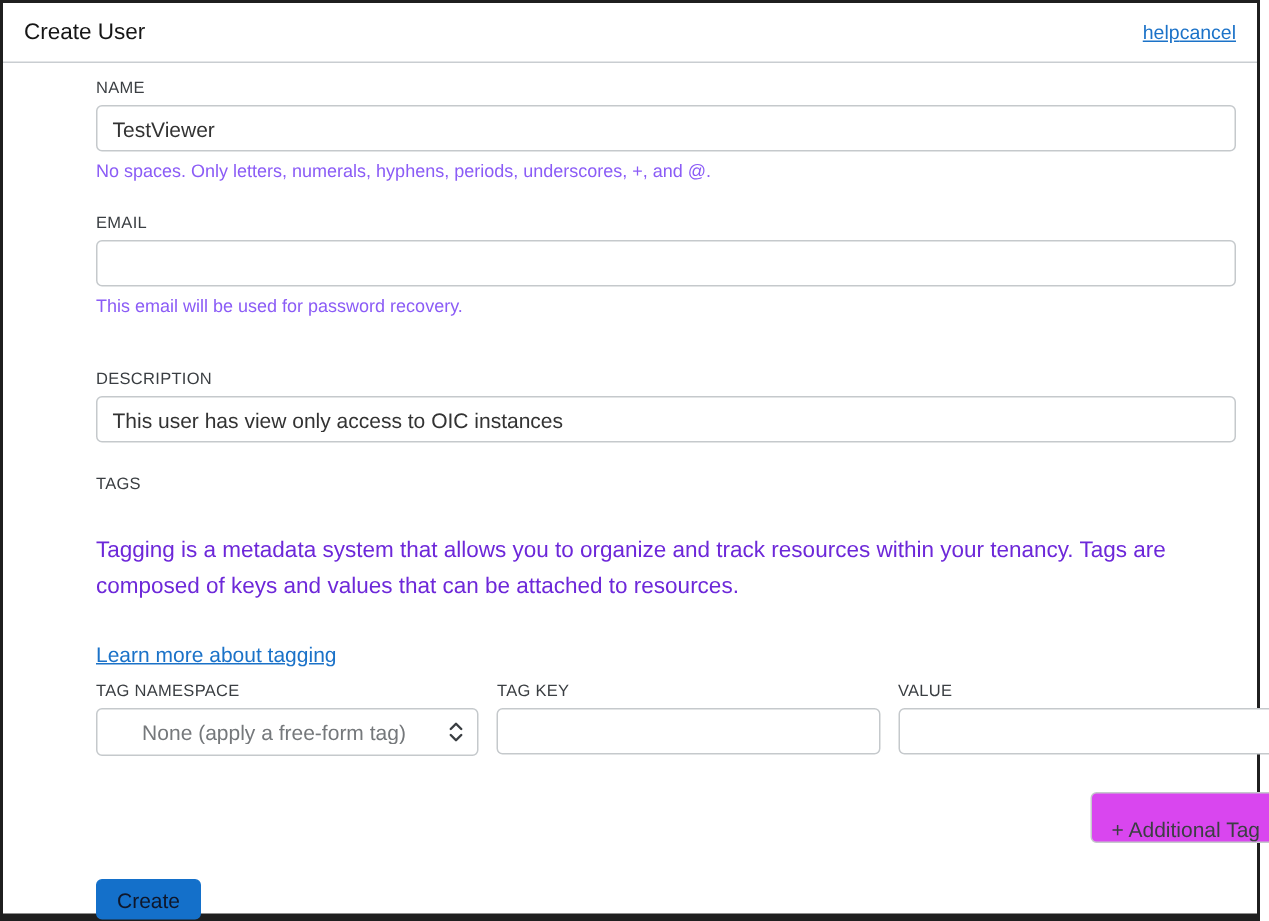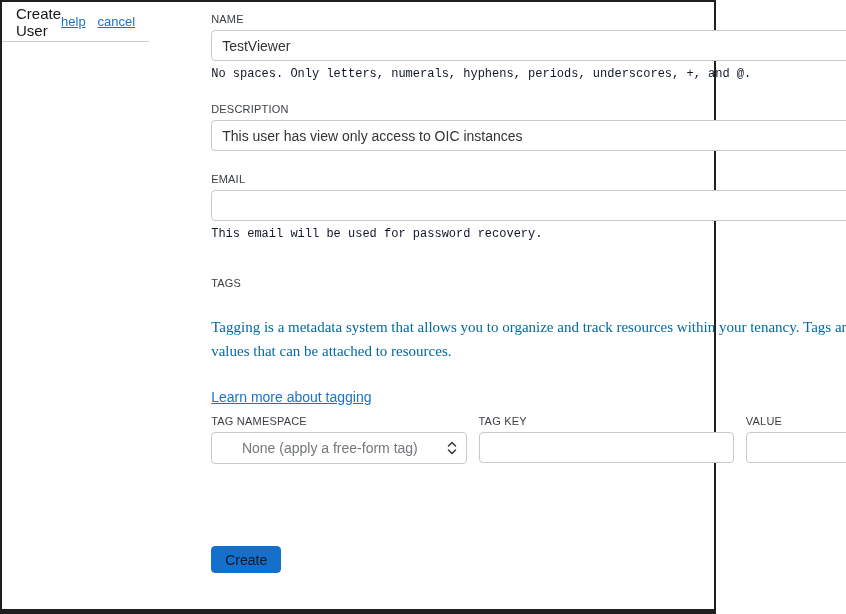--- a/index.html
+++ b/index.html
@@ -3,42 +3,42 @@
 <meta charset="utf-8">
 <style>
   * { box-sizing: border-box; margin: 0; padding: 0; }
   html, body { background: #ffffff; }
   body {
     font-family: "Liberation Sans", sans-serif;
     width: 846px;
     height: 614px;
   }
   .panel {
-    width: 716px;
+    width: 840px;
     height: 614px;
     background: #ffffff;
     border: 2px solid #1f1f1f;
     border-bottom-width: 5px;
     display: flex;
-    flex-direction: row;
+    flex-direction: column;
   }
   .panel-header {
     height: 40px;
     flex: 0 0 40px;
     display: flex;
     align-items: center;
     justify-content: space-between;
     padding: 0 14px;
     border-bottom: 1px solid #c9cdd1;
   }
   .panel-title {
     font-size: 15px;
     color: #161616;
   }
-  .header-links { display: flex; gap: 12px; }
+  .header-links { display: flex; }
   a.link {
     color: #1b72c8;
     text-decoration: underline;
     font-size: 13px;
     cursor: pointer;
   }
   .panel-body {
     padding: 11px 14px 0 14px;
     flex: 1;
     margin-left: 48px;
@@ -58,32 +58,30 @@
     border-radius: 4px;
     padding: 0 10px;
     font-family: "Liberation Sans", sans-serif;
     font-size: 14px;
     color: #333333;
     background: #ffffff;
     outline: none;
   }
   .helper-text {
     font-size: 12px;
-    color: #0f172a;
+    color: #8b5cf6;
     margin-top: 6px;
-    font-family: Liberation Mono, monospace;
   }
   .group-email { margin-bottom: 36px; }
   .tags-section-label { margin-bottom: 26px; }
   .tags-desc {
     font-size: 15px;
-    color: #0369a1;
+    color: #6d28d9;
     line-height: 24px;
     margin-bottom: 25px;
-    font-family: Liberation Serif, serif;
   }
   .learn-more-row { margin-bottom: 9px; }
   .learn-more-row a.link { font-size: 14px; }
   .tag-grid {
     width: 790px;
     display: grid;
     grid-template-columns: 1fr 1fr 1fr;
     column-gap: 12px;
   }
   .select-wrap { position: relative; }
@@ -158,29 +156,29 @@
   </div>
 
   <div class="panel-body">
 
     <div class="group">
       <label class="field-label">NAME</label>
       <input class="text-input" type="text" value="TestViewer" style="">
       <div class="helper-text">No spaces. Only letters, numerals, hyphens, periods, underscores, +, and @.</div>
     </div>
 
-    <div class="group">
-      <label class="field-label">DESCRIPTION</label>
-      <input class="text-input" type="text" value="This user has view only access to OIC instances" style="">
-    </div>
-
     <div class="group group-email">
       <label class="field-label">EMAIL</label>
       <input class="text-input" type="text" value="" style="">
       <div class="helper-text">This email will be used for password recovery.</div>
+    </div>
+
+    <div class="group">
+      <label class="field-label">DESCRIPTION</label>
+      <input class="text-input" type="text" value="This user has view only access to OIC instances" style="">
     </div>
 
     <div>
       <label class="field-label tags-section-label">TAGS</label>
       <p class="tags-desc">Tagging is a metadata system that allows you to organize and track resources within your tenancy. Tags are composed of keys and values that can be attached to resources.</p>
       <div class="learn-more-row">
         <a class="link">Learn more about tagging</a>
       </div>
 
       <div class="tag-grid">

